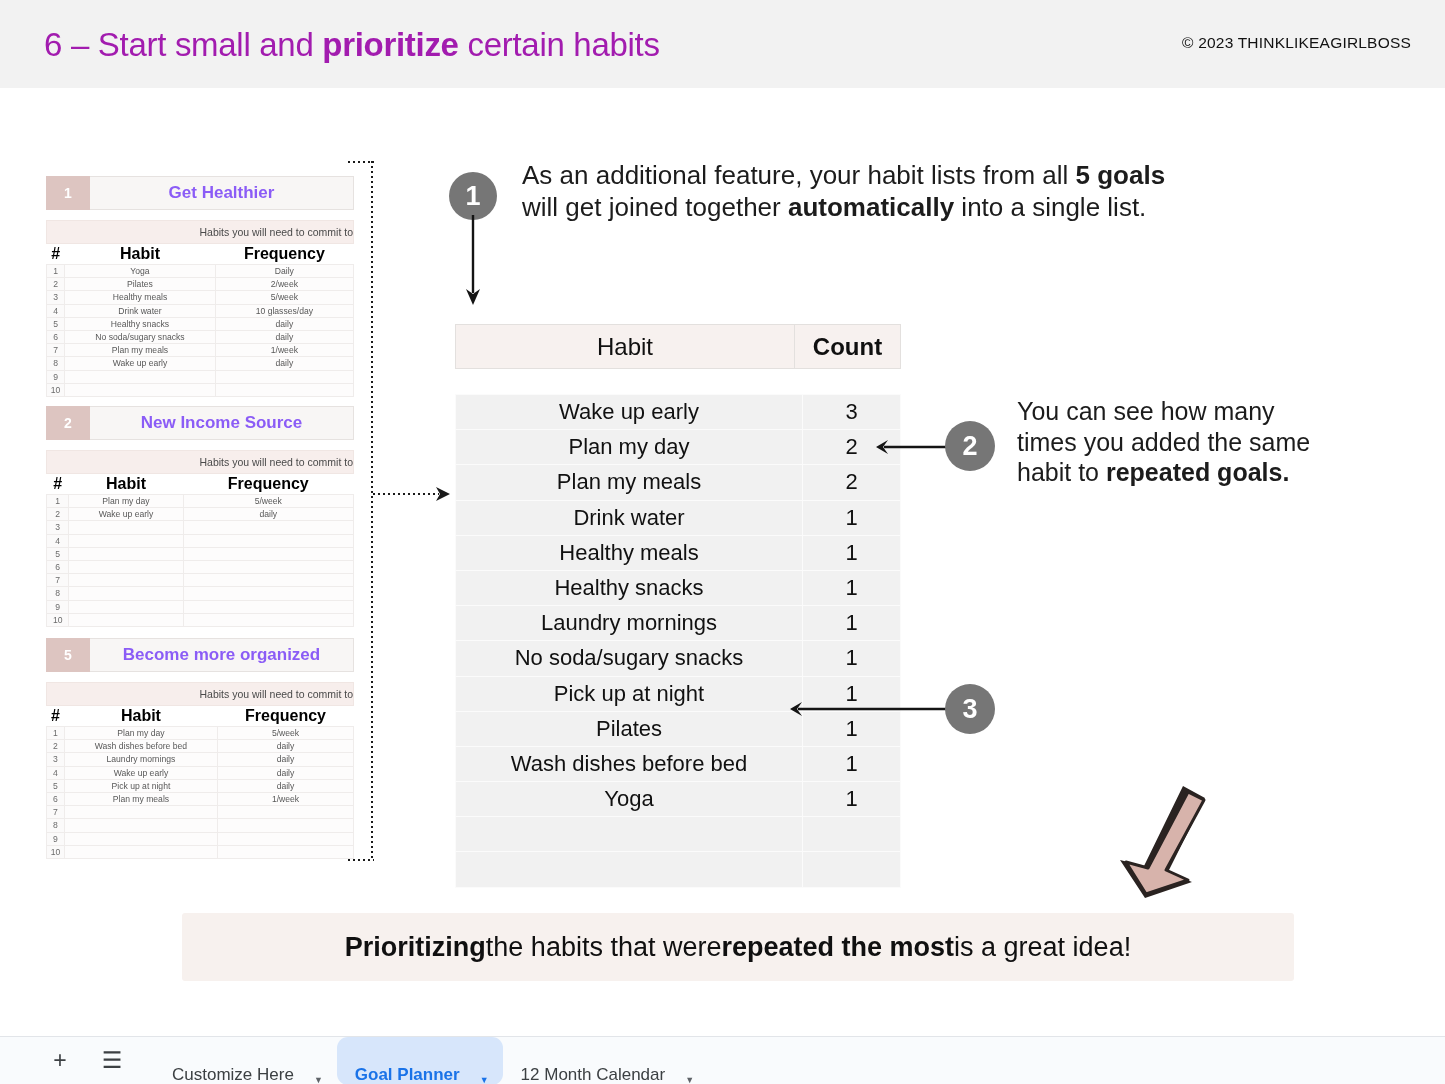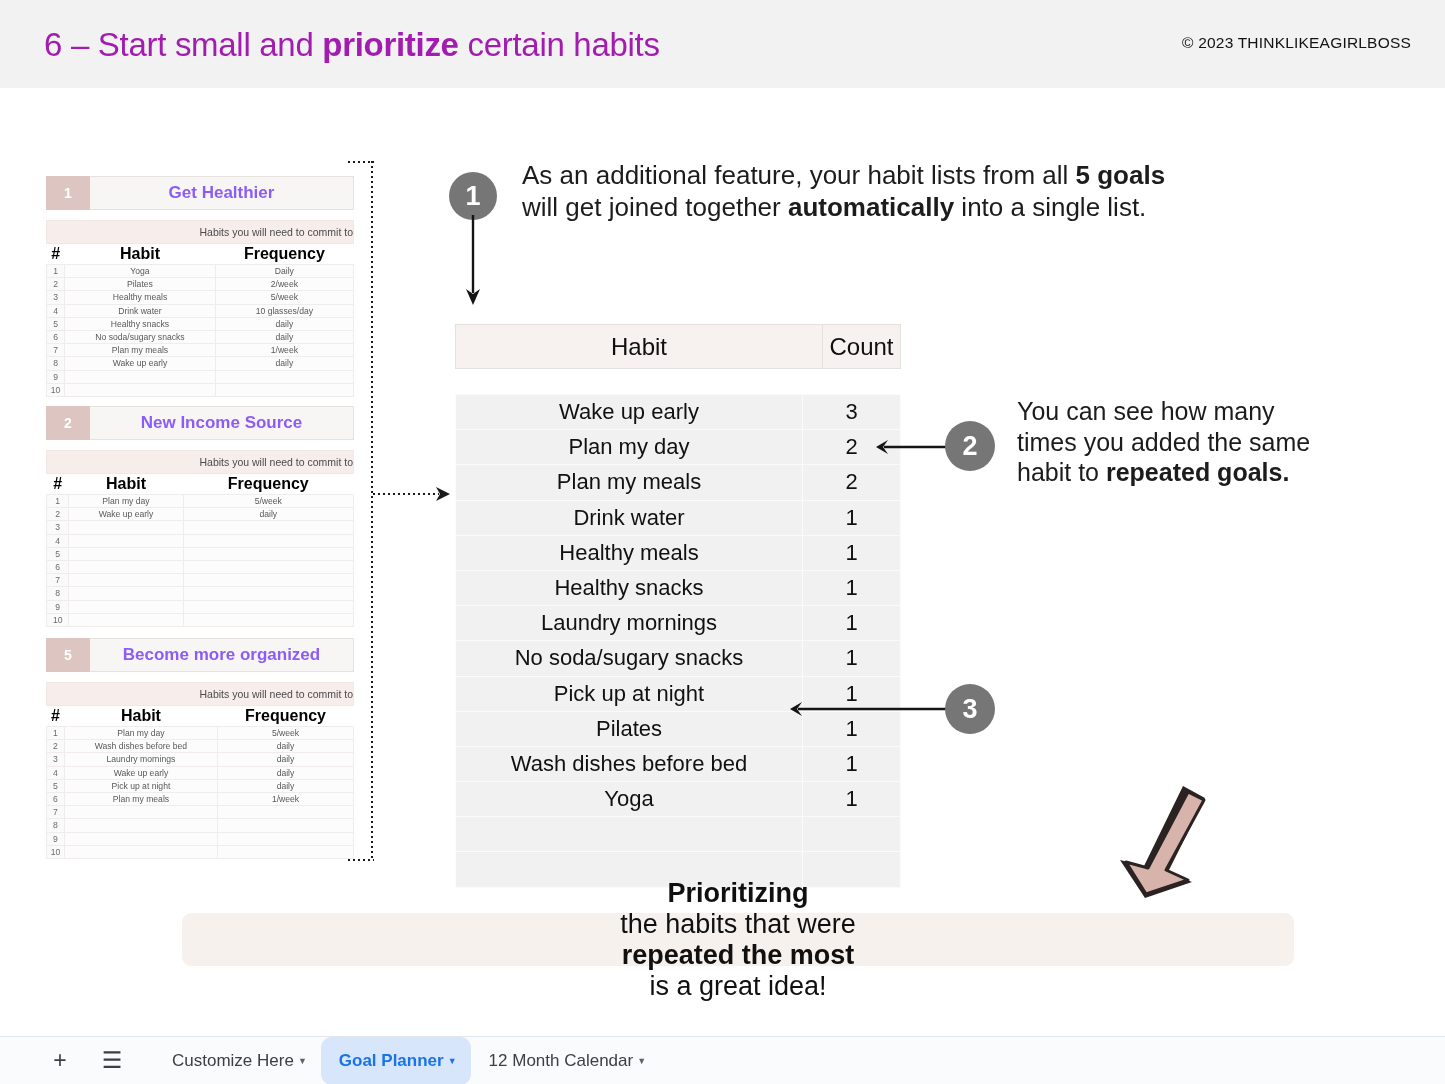--- a/index.html
+++ b/index.html
@@ -76,21 +76,21 @@
   
   .habit-head-tbl {
     position: absolute; left: 455px; top: 324px;
     width: 446px; border-collapse: collapse;
     border: 1px solid #e3e0de;
   }
   .habit-head-tbl th {
     background: #f7f1ef; font-weight: 400; color: #101010;
     font-size: 24px; height: 44px; border: 1px solid #e3e0de;
   }
-  .habit-head-tbl th.count-col { width: 78px; }
+  .habit-head-tbl th.count-col { width: 106px; font-weight: bold; }
 
   .habit-body-tbl {
     position: absolute; left: 455px; top: 394px;
     width: 446px; border-collapse: collapse;
     border: 1px solid #e0dedd;
   }
   .habit-body-tbl td {
     background: #f1f1f1; border: 1px solid #fbfbfb;
     height: 35.2px; text-align: center;
     font-size: 22px; color: #111111; font-weight: 400; padding: 0;
@@ -106,42 +106,42 @@
     font-size: 27px; font-weight: 700;
   }
   .note {
     position: absolute; color: #1c1c1c; line-height: 1.22;
   }
   .note b { font-weight: 700; }
 
   
   .banner {
     position: absolute; left: 182px; top: 913px;
-    width: 1112px; height: 53px;
-    background: #f7f1ee; border-radius: 9px;
+    width: 1112px; height: 68px;
+    background: #f7f1ee; border-radius: 3px;
     display: flex; align-items: center; justify-content: center;
-    font-size: 27px; color: #101010; white-space: nowrap; flex-direction: column;
+    font-size: 27px; color: #101010; white-space: nowrap;
   }
   .banner b { font-weight: 700; }
 
   
   .sheet-bar {
     position: absolute; left: 0; top: 1036px;
     width: 1445px; height: 48px;
     background: #f9fbfd; border-top: 1px solid #e2e5e9;
     display: flex; align-items: center;
   }
   .sb-icon {
     width: 44px; height: 48px; display: flex;
     align-items: center; justify-content: center;
     color: #3c4043; font-size: 23px;
   }
   .sb-tab {
     height: 48px; padding: 0 14px 0 18px;
-    display: flex; align-items: center; gap: 4px;
+    display: flex; align-items: flex-end; gap: 20px;
     font-size: 17px; color: #3c4043; white-space: nowrap;
   }
   .sb-tab.active { background: #d7e6fb; color: #1a73e8; font-weight: 700; border-radius: 11px; }
   .sb-caret { font-size: 9px; color: #5f6368; }
   .sb-tab.active .sb-caret { color: #1a73e8; }
 </style>
 </head>
 <body>
 
 <div id="page">

